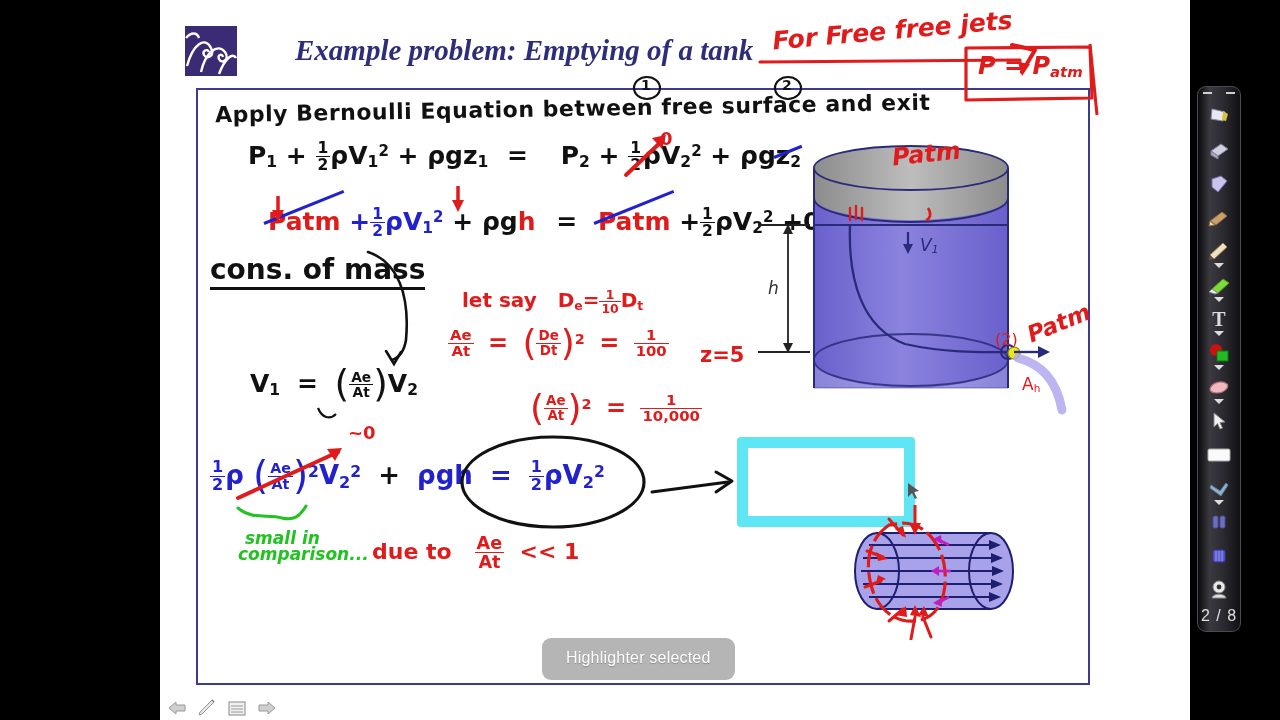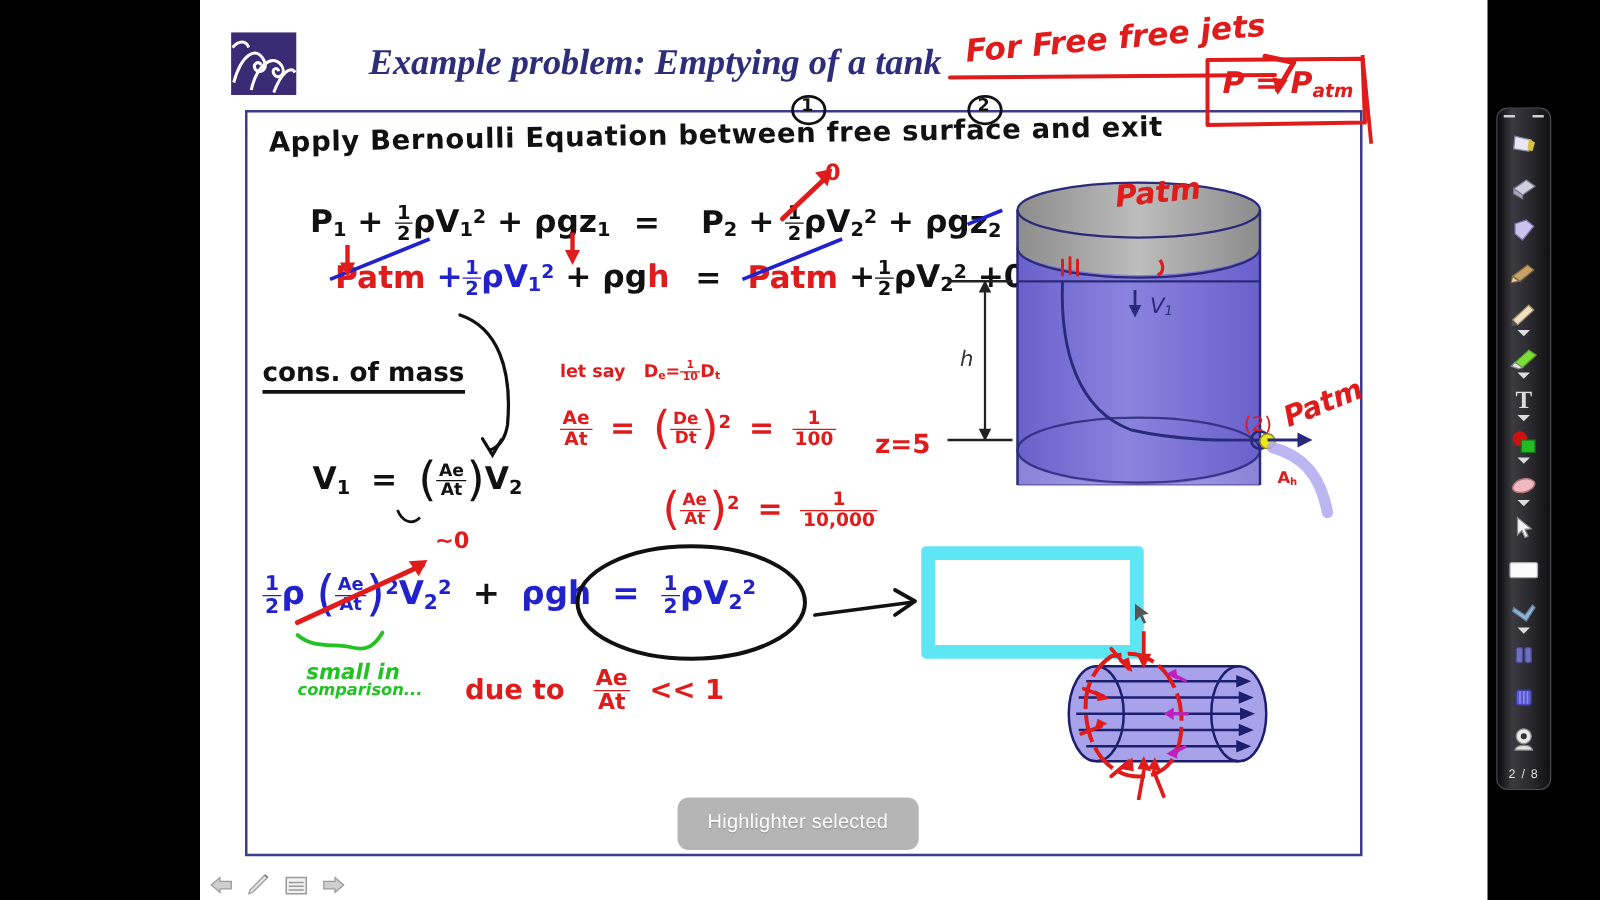--- a/index.html
+++ b/index.html
@@ -106,21 +106,21 @@
     background: linear-gradient(to right,#0b0b0d 0%,#3a3a40 28%,#2a2a30 60%,#111114 100%);
     border-radius: 9px;
     border: 1px solid #4a4a52;
     display: flex; flex-direction: column; align-items: center;
   }
   #toolbar-topbar { width: 100%; height: 12px; display: flex; justify-content: space-between; align-items: center; padding: 0 5px; }
   #toolbar-topbar .tb-btn { width: 9px; height: 2px; background: #cfcfcf; }
   .tool-slot { width: 40px; height: 34px; position: relative; display: flex; align-items: center; justify-content: center; }
   .caret { position: absolute; bottom: 0px; left: 50%; transform: translateX(-50%); width: 0; height: 0;
            border-left: 5px solid transparent; border-right: 5px solid transparent; border-top: 5px solid #dddddd; }
-  #page-indicator { color: #dfdfdf; font-size: 10px; letter-spacing: 1px; margin-top: auto; margin-bottom: 6px; }
+  #page-indicator { color: #dfdfdf; font-size: 16px; letter-spacing: 1px; margin-top: auto; margin-bottom: 6px; }
 </style>
 </head>
 <body>
 
 <div id="app">
 
   <div id="slide-canvas">
 
     <div id="slide-header">
       <div id="logo">
@@ -140,21 +140,21 @@
     <div class="hw ink-red" style="left:612px; top:18px; font-size:25px; font-style:italic; transform:rotate(-5deg);">For Free free jets</div>
     <div class="hw ink-red" style="left:818px; top:54px; font-size:24px; font-style:italic;"><span>P = P</span><sub>atm</sub></div>
 
     <div id="content-frame"></div>
 
     <div class="hw ink-black" style="left:481px; top:78px; font-size:14px;">1</div>
     <div class="hw ink-black" style="left:622px; top:78px; font-size:14px;">2</div>
 
     <div class="hw ink-black" style="left:55px; top:98px; font-size:22px; letter-spacing:.5px; transform:rotate(-1deg);">Apply Bernoulli Equation between free surface and exit</div>
 
-    <div class="hw ink-black" style="left:88px; top:162px; font-size:25px;">
+    <div class="hw ink-black" style="left:88px; top:140px; font-size:25px;">
       <span>P</span><sub>1</sub>
       <span>+</span>
       <span class="frac"><span class="num">1</span><span class="den">2</span></span><span>ρ</span><span>V</span><sub>1</sub><sup>2</sup>
       <span>+</span>
       <span>ρ</span><span>g</span><span>z</span><sub>1</sub>
       <span style="margin:0 10px">=</span>
       <span style="margin-left:14px">P</span><sub>2</sub>
       <span>+</span>
       <span class="frac"><span class="num">1</span><span class="den">2</span></span><span>ρ</span><span>V</span><sub>2</sub><sup>2</sup>
       <span>+</span>
@@ -166,28 +166,28 @@
       <span class="ink-red strike">Patm</span>
       <span class="ink-blue">+</span><span class="ink-blue frac"><span class="num">1</span><span class="den">2</span></span><span class="ink-blue">ρ</span><span class="ink-blue">V</span><sub class="ink-blue">1</sub><sup class="ink-blue">2</sup>
       <span>+</span>
       <span>ρ</span><span>g</span><span class="ink-red">h</span>
       <span style="margin:0 12px">=</span>
       <span class="ink-red strike">Patm</span>
       <span>+</span><span class="frac"><span class="num">1</span><span class="den">2</span></span><span>ρ</span><span>V</span><sub>2</sub><sup>2</sup>
       <span>+</span><span>0</span>
     </div>
 
-    <div class="hw ink-black ul-black" style="left:50px; top:288px; font-size:21px; padding-bottom:3px;">cons. of mass</div>
+    <div class="hw ink-black ul-black" style="left:50px; top:256px; font-size:28px; padding-bottom:3px;">cons. of mass</div>
     <div class="hw ink-black" style="left:90px; top:365px; font-size:25px;">
       <span>V</span><sub>1</sub>
       <span style="margin:0 8px">=</span>
       <span class="paren">(</span><span class="frac" style="font-size:.55em"><span class="num">Ae</span><span class="den">At</span></span><span class="paren">)</span><span>V</span><sub>2</sub>
     </div>
 
-    <div class="hw ink-red" style="left:288px; top:288px; font-size:14px;">
+    <div class="hw ink-red" style="left:302px; top:288px; font-size:20px;">
       <span>let say</span>&nbsp;&nbsp;
       <span>D</span><sub>e</sub><span>=</span><span class="frac"><span class="num">1</span><span class="den">10</span></span><span>D</span><sub>t</sub>
     </div>
     <div class="hw ink-red" style="left:288px; top:325px; font-size:24px;">
       <span class="frac"><span class="num">Ae</span><span class="den">At</span></span>
       <span style="margin:0 6px">=</span>
       <span class="paren">(</span><span class="frac" style="font-size:.56em"><span class="num">De</span><span class="den">Dt</span></span><span class="paren">)</span><sup>2</sup>
       <span style="margin:0 6px">=</span>
       <span class="frac"><span class="num">1</span><span class="den">100</span></span>
     </div>
@@ -202,21 +202,21 @@
     <div class="hw ink-blue" style="left:50px; top:456px; font-size:26px;">
       <span class="frac"><span class="num">1</span><span class="den">2</span></span><span>ρ</span>
       <span class="paren">(</span><span class="frac" style="font-size:.55em"><span class="num">Ae</span><span class="den">At</span></span><span class="paren">)</span><sup>2</sup><span>V</span><sub>2</sub><sup>2</sup>
       <span class="ink-black" style="margin:0 8px">+</span>
       <span>ρgh</span>
       <span style="margin:0 8px">=</span>
       <span class="frac"><span class="num">1</span><span class="den">2</span></span><span>ρ</span><span>V</span><sub>2</sub><sup>2</sup>
     </div>
 
     <div class="hw ink-green" style="left:85px; top:530px; font-size:17px; font-style:italic;">small in</div>
-    <div class="hw ink-green" style="left:78px; top:546px; font-size:13px; font-style:italic;">comparison...</div>
+    <div class="hw ink-green" style="left:78px; top:546px; font-size:17px; font-style:italic;">comparison...</div>
 
     <div class="hw ink-red" style="left:212px; top:534px; font-size:22px;">
       <span>due to</span>&nbsp;&nbsp;
       <span class="frac" style="font-size:.8em"><span class="num">Ae</span><span class="den">At</span></span>
       &nbsp;<span>&lt;&lt; 1</span>
     </div>
 
     <div id="answer-highlight"></div>
 
     <svg id="ink-layer">
@@ -314,21 +314,21 @@
         <path d="M33 223 L38 233 L43 223 Z" fill="#222"></path>
 
         <path d="M100 88 L100 100 M106 86 L106 99 M112 88 L112 100" stroke="#e01b1b" stroke-width="2.4" stroke-linecap="round"></path>
         <path d="M178 88 C 182 94, 180 99, 176 100" stroke="#e01b1b" stroke-width="2.6" fill="none"></path>
       </svg>
       <div class="hw ink-red" style="left:142px; top:22px; font-size:24px; font-style:italic; transform:rotate(-6deg);">Patm</div>
       <div class="hw ink-red" style="left:276px; top:192px; font-size:23px; font-style:italic; transform:rotate(-22deg);">Patm</div>
       <div class="hw" style="left:18px; top:160px; font-size:17px; font-style:italic; color:#333; font-weight:400;">h</div>
       <div class="hw" style="left:170px; top:117px; font-size:17px; font-style:italic; color:#2a2a7a; font-weight:400;"><span>V</span><sub>1</sub></div>
       <div class="hw ink-red" style="left:245px; top:212px; font-size:16px; font-weight:400;">(2)</div>
-      <div class="hw ink-red" style="left:272px; top:256px; font-size:13px; font-weight:700;"><span>A</span><sub>h</sub></div>
+      <div class="hw ink-red" style="left:272px; top:256px; font-size:17px; font-weight:400;"><span>A</span><sub>h</sub></div>
     </div>
 
     <div class="hw ink-red" style="left:540px; top:345px; font-size:21px;">z=5</div>
 
     <div id="cv-figure">
       <svg width="230" height="135" viewBox="0 0 230 135">
         <defs>
           <linearGradient id="cvGrad" x1="0" y1="0" x2="1" y2="0">
             <stop offset="0%" stop-color="#9a93e8"></stop>
             <stop offset="55%" stop-color="#b3ade f"></stop>

